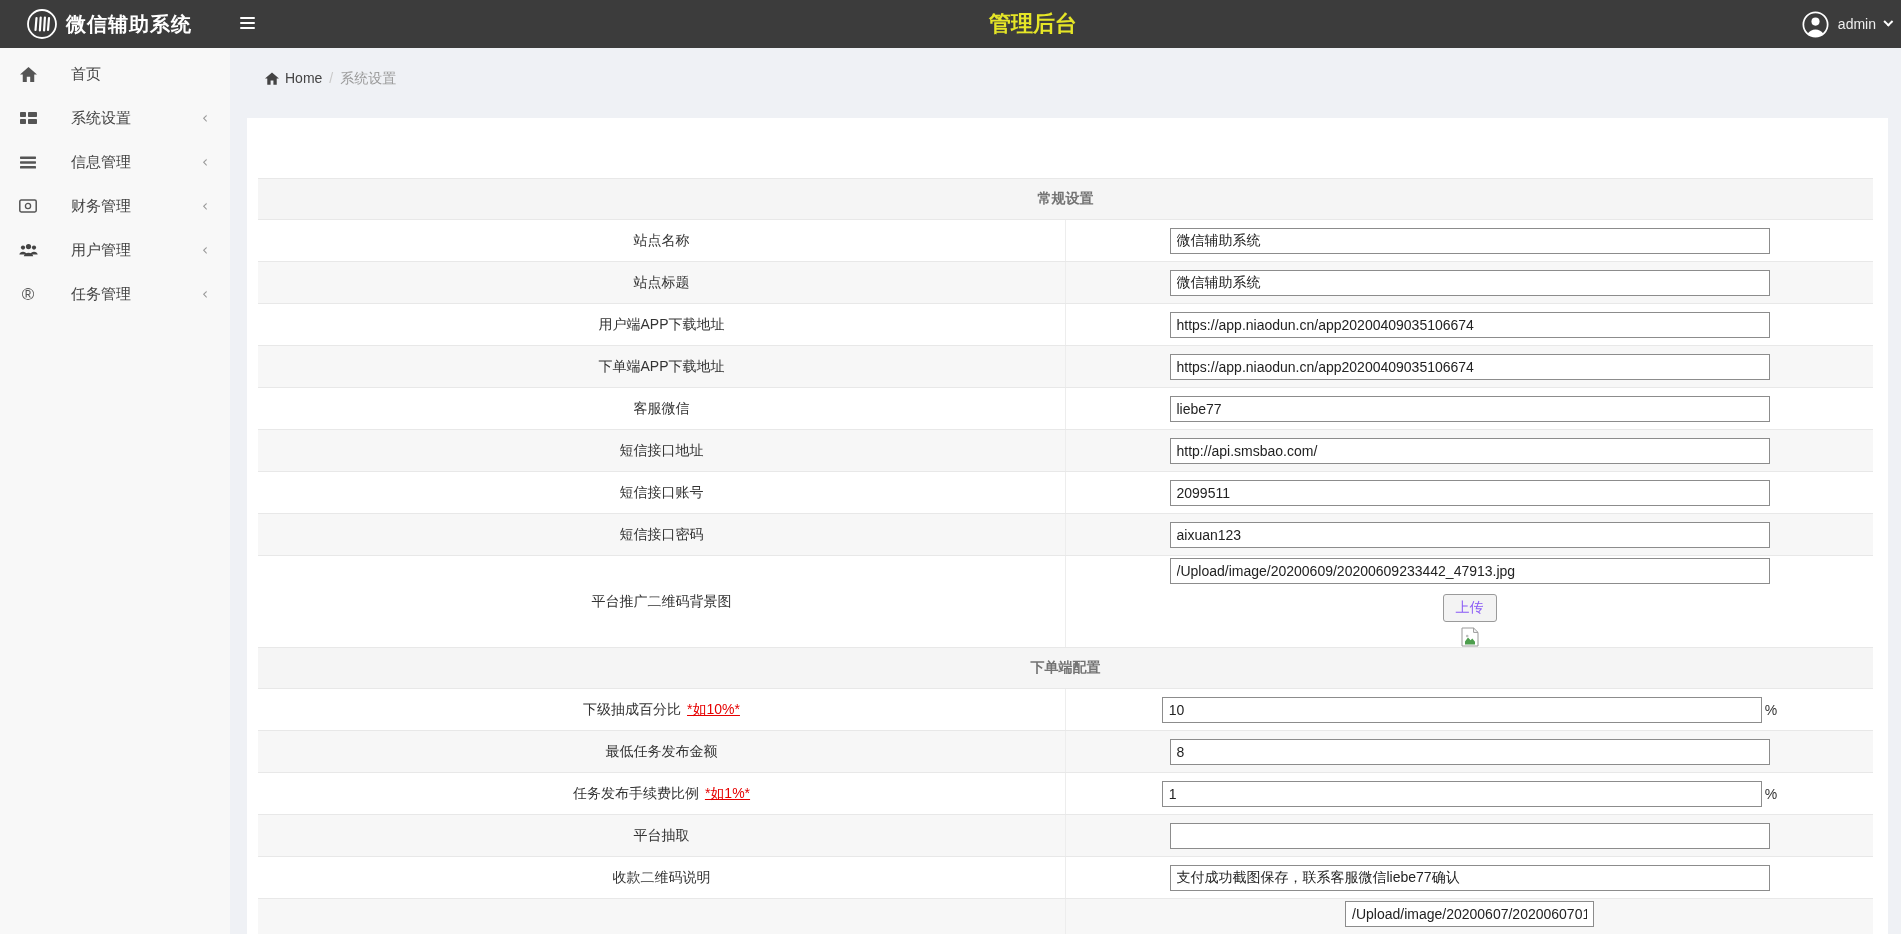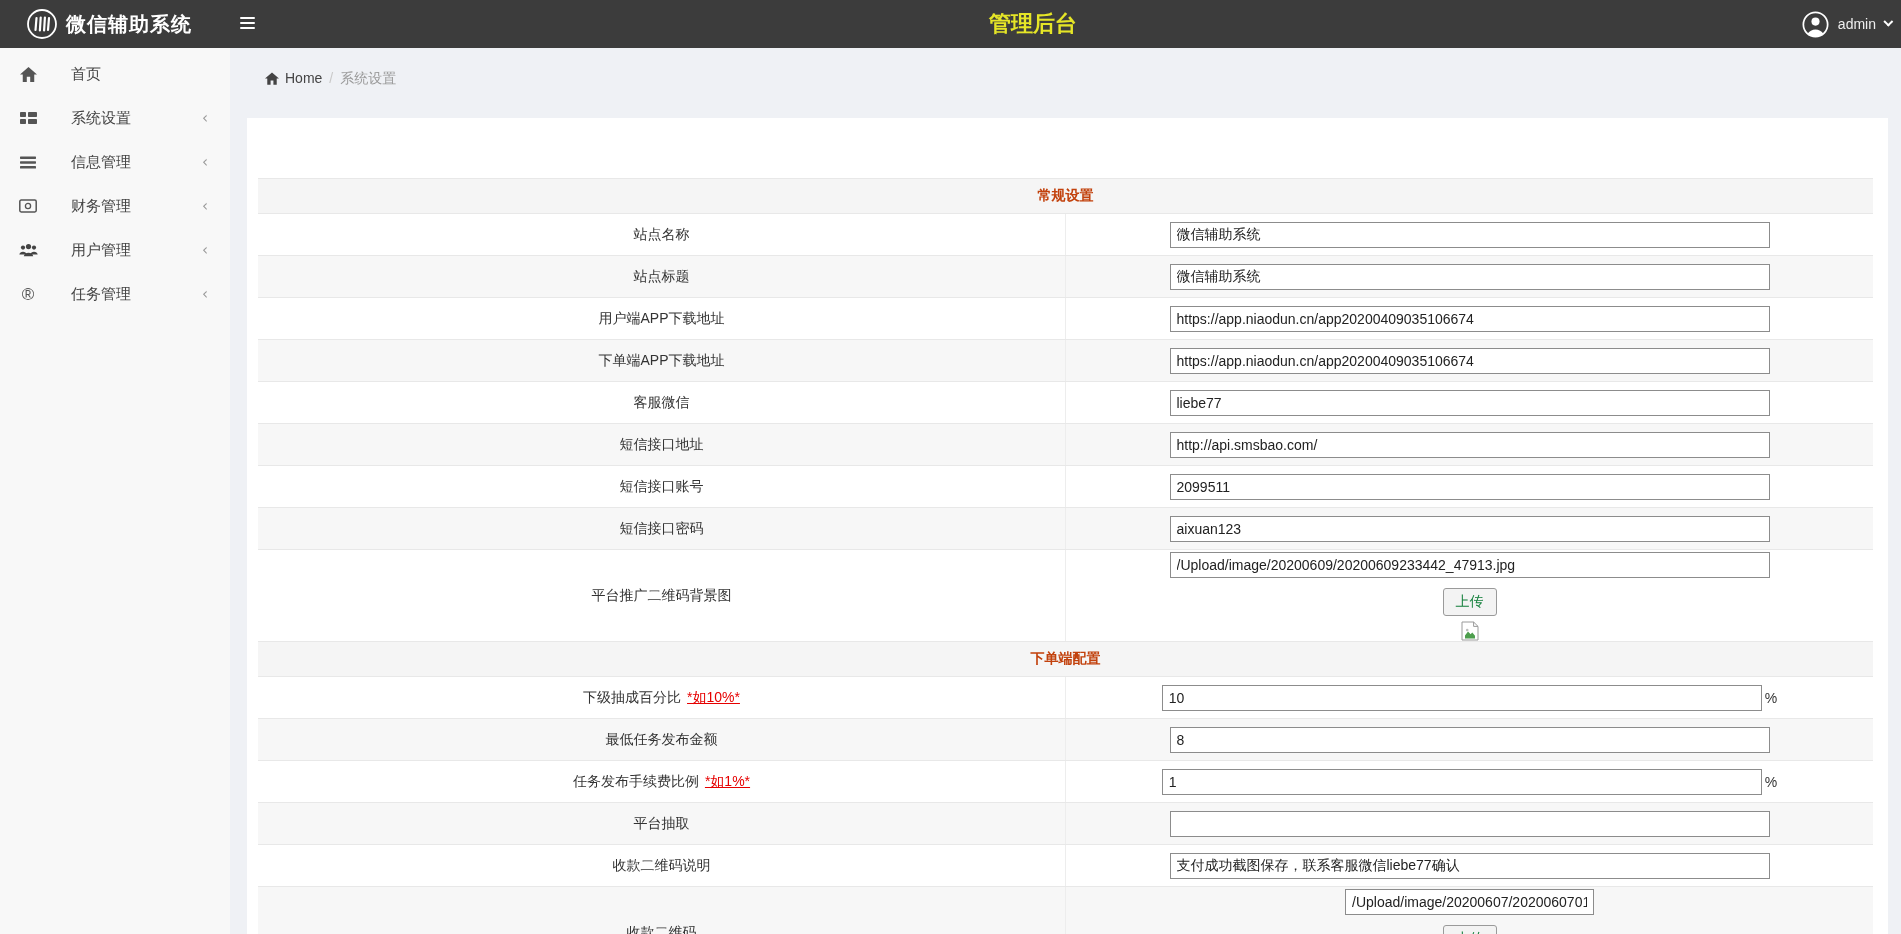--- a/index.html
+++ b/index.html
@@ -37,32 +37,32 @@
 
   .card { position:absolute; left:17px; top:70px; width:1641px; height:1000px; background:#fff; }
 
   
   table.settings { border-collapse:collapse; margin:60px 11px 0 11px; width:1615px; table-layout:fixed; border-top:1px solid #e8e8e8; }
   table.settings td { border-bottom:1px solid #e8e8e8; font-size:14px; }
   table.settings tr:nth-child(odd) td { background:#f7f7f7; }
   td.label-cell { width:367px; text-align:center; border-right:1px solid #ededed; color:#333; }
   td.control-cell { text-align:center; position:relative; }
   tr.normal-row td { height:42px; }
-  tr.section-row td { height:35px; background:#f5f5f5 !important; text-align:center; font-weight:bold; color:#c2410c; }
+  tr.section-row td { height:41px; background:#f5f5f5 !important; text-align:center; font-weight:bold; color:#737373; }
   tr.upload-row td { height:73px; }
 
   .hint { color:#e60000; margin-left:6px;text-decoration:underline; }
   .ctrl-group { display:inline-flex; align-items:center; }
   input.txt { width:600px; height:26px; border:1px solid #8c8c8c; background:#fff; padding:0 6px;
               font-size:14px; color:#222; font-family:inherit; border-radius:0; }
   input.txt.narrow { width:249px; }
   .suffix { margin-left:3px; color:#333; }
   .upload-wrap { display:flex; flex-direction:column; align-items:center; justify-content:center; height:100%; padding-top:2px; }
   .upload-group { display:inline-flex; align-items:center; gap:10px;flex-direction:column; }
-  button.upload-btn { height:28px; padding:0 12px; font-size:14px; color:#15803d; background:#f3f3f3;
+  button.upload-btn { height:28px; padding:0 12px; font-size:14px; color:#8b5cf6; background:#f3f3f3;
                       border:1px solid #9a9a9a; border-radius:3px; cursor:pointer; font-family:Liberation Sans, sans-serif; }
   .broken-img { margin-top:5px; height:20px; line-height:0; }
 </style>
 </head>
 <body>
 
 <div class="topbar" style="background: rgb(60, 60, 60);">
   <div class="brand">
     <svg width="32" height="32" viewBox="0 0 32 32">
       <circle cx="16" cy="16" r="14" fill="none" stroke="#fff" stroke-width="1.8"></circle>

